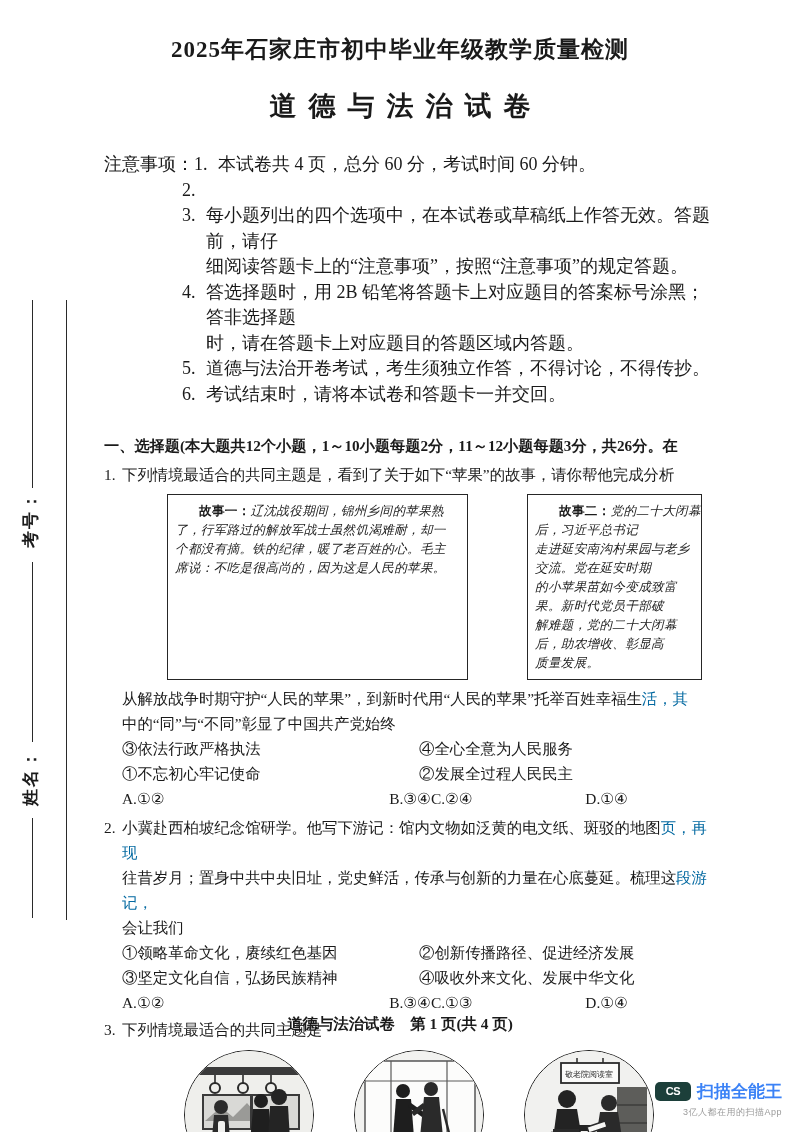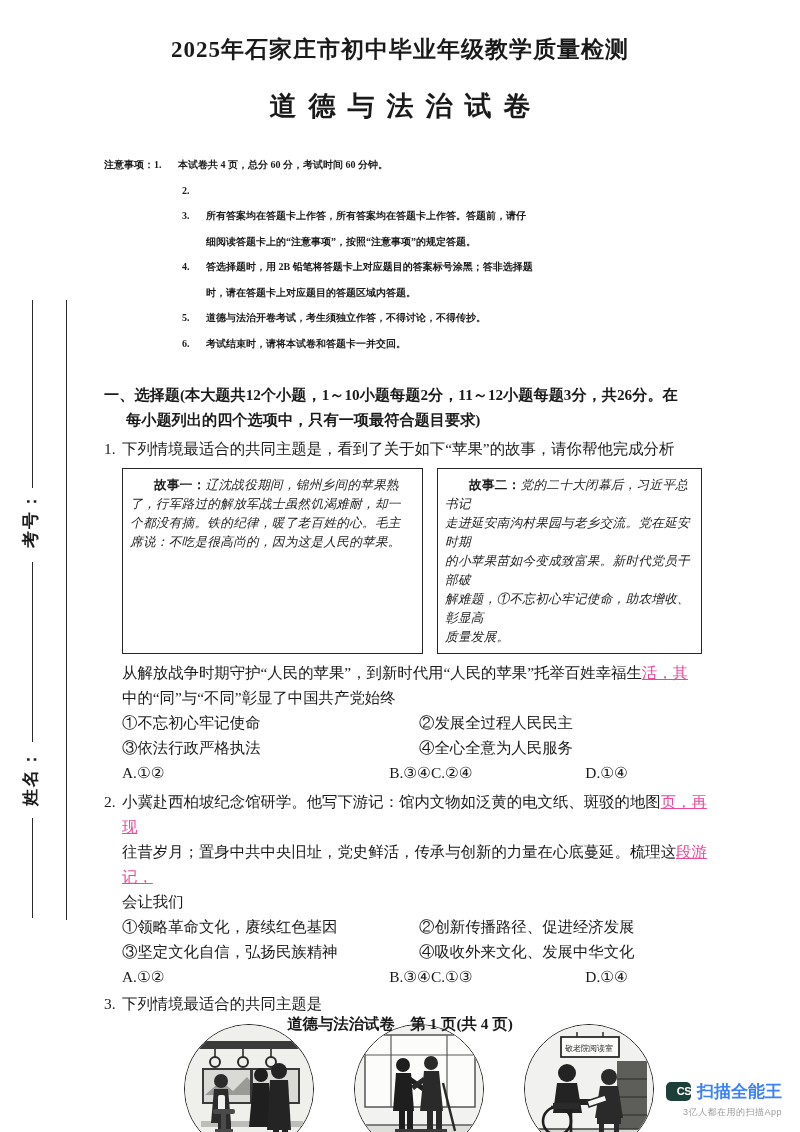--- a/index.html
+++ b/index.html
@@ -36,47 +36,47 @@
     font-family: "Liberation Serif", "DejaVu Serif", serif;
   }
   .hdr-sub {
     text-align: center; margin-top: 23px;
     font-size: 27px; font-weight: 700; letter-spacing: 12px;
     text-indent: 12px;
     font-family: "Liberation Serif", "DejaVu Serif", serif;
   }
 
   
-  .notice { margin: 28px 90px 16px 104px; font-size: 10px; line-height: 25.5px; font-weight: 700; }
+  .notice { margin: 28px 90px 16px 104px; font-size: 18px; line-height: 25.5px; font-weight: 400; }
   .notice-row { display: flex; align-items: flex-start; }
   .notice-lbl { flex: 0 0 auto; white-space: nowrap; }
   .notice-num { flex: 0 0 24px; text-align: left; }
   .notice-body { flex: 1; }
   .notice-row.sub { padding-left: 78px; }
   .notice-row.cont { padding-left: 102px; }
 
   
   .sect { margin: 26px 86px 0 104px; font-size: 15.2px; line-height: 25px; font-weight: 700; }
   .sect .l2 { padding-left: 22px; }
 
   
   .q { margin: 4px 84px 0 104px; font-size: 15.4px; line-height: 25px; }
   .q-head { display: flex; align-items: flex-start; }
   .q-no { flex: 0 0 18px; }
   .q-txt { flex: 1; }
   .ind { padding-left: 18px; }
-  .faded { color: #ec4899; text-decoration: underline; }
+  .faded { color: #0369a1; }
 
   
   .stories { display: flex; gap: 14px; margin: 7px 98px 0 122px; }
   .story {
     border: 1px solid #262626; padding: 7px 0 6px 7px;
     font-family: "Liberation Serif", "DejaVu Serif", serif;
     font-size: 12.6px; line-height: 19px; letter-spacing: 0.3px;
-    font-style: italic; color: #1c1c1c;
+    font-style: italic; color: #1c1c1c; margin-left: 45px;
   }
   .story.one { flex: 0 0 301px; }
   .story.two { flex: 1; }
   .story b { font-style: normal; font-weight: 700; }
   .story .pad { padding-left: 24px; }
 
   
   .opts2 { display: flex; margin-top: 0; }
   .opts2 > div { flex: 0 0 50%; }
   .opts4 { display: flex; }
@@ -99,23 +99,23 @@
     position: absolute; left: 0; right: 0; top: 1014px;
     text-align: center; font-size: 15.4px; font-weight: 700;
     font-family: "Liberation Serif", serif;
   }
   .footer .pg { font-weight: 700; }
 
   
   .cs { position: absolute; right: 18px; top: 1080px; text-align: right; }
   .cs-row { display: flex; align-items: center; justify-content: flex-end; gap: 6px; }
   .cs-badge {
-    width: 25px; height: 19px; border-radius: 5px; background: #1c3f3a;
+    width: 36px; height: 19px; border-radius: 5px; background: #1c3f3a;
     color: #fff; font-size: 11px; font-weight: 700; line-height: 19px;
-    text-align: right; font-family: "Liberation Sans", sans-serif; letter-spacing: -0.5px;
+    text-align: center; font-family: "Liberation Sans", sans-serif; letter-spacing: -0.5px;
   }
   .cs-name { font-size: 17px; font-weight: 700; color: #3b82f6; font-family: "Liberation Sans", sans-serif; }
   .cs-sub { font-size: 9px; color: #9a9a9a; margin-top: 3px; font-family: "Liberation Sans", sans-serif; letter-spacing: 0.5px; }
 </style>
 </head>
 <body>
 
 <div class="page">
 
   <div class="left-margin">
@@ -134,41 +134,40 @@
     <div class="notice-row">
       <span class="notice-lbl">注意事项：</span>
       <span class="notice-num">1.</span>
       <span class="notice-body">本试卷共 4 页，总分 60 分，考试时间 60 分钟。</span>
     </div>
     <div class="notice-row sub">
       <span class="notice-num">2.</span>
     </div>
     <div class="notice-row sub">
       <span class="notice-num">3.</span>
-      <span class="notice-body">所有答案均在答题卡上作答，所有答案均在答题卡上作答。答题前，请仔</span>
+      <span class="notice-body">每小题列出的四个选项中，在本试卷或草稿纸上作答无效。答题前，请仔</span>
     </div>
     <div class="notice-row cont">细阅读答题卡上的“注意事项”，按照“注意事项”的规定答题。</div>
     <div class="notice-row sub">
       <span class="notice-num">4.</span>
       <span class="notice-body">答选择题时，用 2B 铅笔将答题卡上对应题目的答案标号涂黑；答非选择题</span>
     </div>
     <div class="notice-row cont">时，请在答题卡上对应题目的答题区域内答题。</div>
     <div class="notice-row sub">
       <span class="notice-num">5.</span>
       <span class="notice-body">道德与法治开卷考试，考生须独立作答，不得讨论，不得传抄。</span>
     </div>
     <div class="notice-row sub">
       <span class="notice-num">6.</span>
       <span class="notice-body">考试结束时，请将本试卷和答题卡一并交回。</span>
     </div>
   </div>
 
   <div class="sect">
     <div>一、选择题(本大题共12个小题，1～10小题每题2分，11～12小题每题3分，共26分。在</div>
-    <div class="l2">每小题列出的四个选项中，只有一项最符合题目要求)</div>
   </div>
 
   <div class="q">
     <div class="q-head">
       <span class="q-no">1.</span>
       <span class="q-txt">下列情境最适合的共同主题是，看到了关于如下“苹果”的故事，请你帮他完成分析</span>
     </div>
   </div>
 
   <div class="stories">
@@ -179,37 +178,37 @@
       <div>了，行军路过的解放军战士虽然饥渴难耐，却一</div>
       <div>个都没有摘。铁的纪律，暖了老百姓的心。毛主</div>
       <div>席说：不吃是很高尚的，因为这是人民的苹果。</div>
     </div>
     <div class="story two">
       <div>
         <b class="pad">故事二：</b><span>党的二十大闭幕后，习近平总书记</span>
       </div>
       <div>走进延安南沟村果园与老乡交流。党在延安时期</div>
       <div>的小苹果苗如今变成致富果。新时代党员干部破</div>
-      <div>解难题，①不忘初心牢记使命，助农增收、彰显高</div>
+      <div>解难题，党的二十大闭幕后，助农增收、彰显高</div>
       <div>质量发展。</div>
     </div>
   </div>
 
   <div class="q" style="margin-top:6px">
     <div class="ind">
       <span>从解放战争时期守护“人民的苹果”，到新时代用“人民的苹果”托举百姓幸福生</span><span class="faded">活，其</span>
     </div>
     <div class="ind">中的“同”与“不同”彰显了中国共产党始终</div>
     <div class="opts2 ind">
+      <div>③依法行政严格执法</div>
+      <div>④全心全意为人民服务</div>
+    </div>
+    <div class="opts2 ind">
       <div>①不忘初心牢记使命</div>
       <div>②发展全过程人民民主</div>
-    </div>
-    <div class="opts2 ind">
-      <div>③依法行政严格执法</div>
-      <div>④全心全意为人民服务</div>
     </div>
     <div class="opts4 q1 ind">
       <div>A.①②</div>
       <div>B.③④</div>
       <div>C.②④</div>
       <div>D.①④</div>
     </div>
   </div>
 
   <div class="q" style="margin-top:4px">

